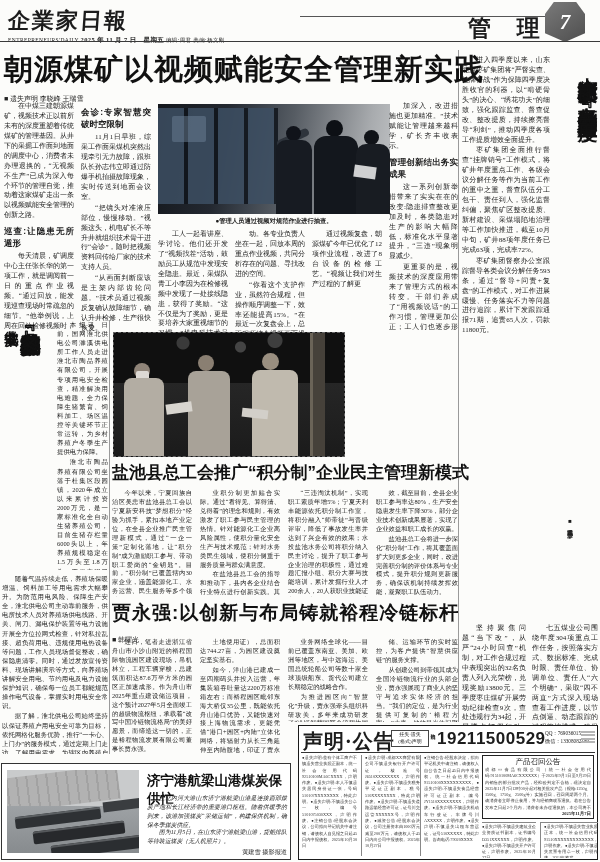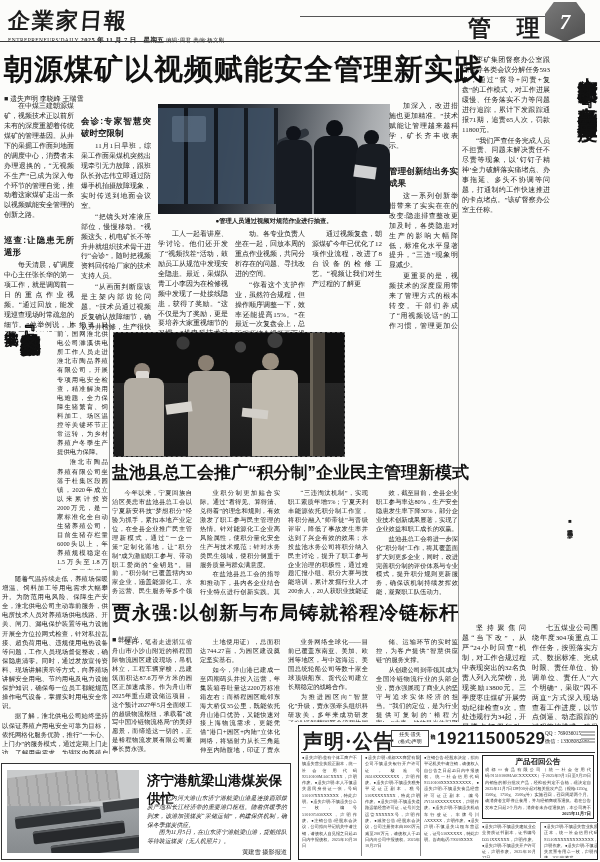--- a/index.html
+++ b/index.html
@@ -14,21 +14,21 @@
   .mast-rule{border-bottom:1.6px solid #3a3a3a;}
   .sec-label{font-size:23px;font-weight:bold;letter-spacing:10px;}
   .badge{width:40px;height:40px;background:linear-gradient(145deg,#7a7a7a,#4e4e4e);
          clip-path:polygon(22% 0,78% 0,100% 30%,100% 78%,50% 100%,0 78%,0 30%);
          display:flex;align-items:center;justify-content:center;}
   .badge span{color:#fff;font-size:21px;font-weight:bold;font-style:italic;}
   
   .col{font-size:7px;line-height:1.42;text-align:justify;overflow:hidden;}
   .col .para{margin:0 0 1px;text-indent:2em;}
   .col .subhead{font-family:"Liberation Sans","DejaVu Sans",sans-serif;font-weight:bold;
-                font-size:8.5px;margin:13px 0 3px;text-indent:0;}
+                font-size:8.5px;margin:4px 0 3px;text-indent:0;}
   .small .para{text-indent:2em;}
   .byline{font-size:7px;color:#222;}
   .vtext{writing-mode:vertical-rl;}
   .headline{font-family:"Liberation Sans","DejaVu Sans",sans-serif;font-weight:bold;color:#111;}
   .vrule{border-left:1px solid #9a9a9a;width:0;}
   .caption{font-size:6.3px;font-weight:bold;}
   .credit{font-size:6.2px;text-align:right;}
   .italicbody{font-style:italic;}
   
   .photo{overflow:hidden;position:absolute;}
@@ -110,22 +110,23 @@
         <h5 class="subhead">管理创新结出务实成果</h5>
         <p class="para">这一系列创新举措带来了实实在在的改变:隐患排查整改更加及时，各类隐患对生产的影响大幅降低，标准化水平显著提升，“三违”现象明显减少。</p>
         <p class="para">更重要的是，视频技术的深度应用带来了管理方式的根本转变。干部们养成了“用视频说话”的工作习惯，管理更加公正；工人们也逐步形成了重视细节的工作态度，整体安全意识显著强化。</p>
       </div>
   </div>
 
   <div class="abs" style="left:462px;top:48px;width:136px;height:676px;">
     <div class="abs vtext headline" style="right:0;top:14px;height:532px;font-size:20px;line-height:1;letter-spacing:1px;font-family:'Liberation Serif','DejaVu Serif',serif;">山东能源枣矿集团：亮出督导『利剑』助力攻坚四季度</div>
     <div class="abs vtext" style="right:24px;top:470px;height:90px;font-size:6px;">■ 本报通讯员 廖章</div>
     <div class="abs col" style="left:0;top:8px;width:88px;height:562px;">
+        <p class="para">进入四季度以来，山东能源枣矿集团将“严督实查、挂牌督战”作为保障四季度决胜收官的利器，以“啃硬骨头”的决心、“绣花功夫”的细致，强化跟踪监查、督查促改、整改提质，持续擦亮督导“利剑”，推动四季度各项工作提质增效全面提升。</p>
+        <p class="para">枣矿集团全面推行督查“挂牌销号”工作模式，将矿井年度重点工作、各级会议分解任务等作为当前工作的重中之重，督查队伍分工包干、责任到人，强化监督纠偏，聚焦矿区整改提质、新村建设、采煤塌陷地治理等工作加快推进，截至10月中旬，矿井88项年度任务已完成63项，完成率72%。</p>
         <p class="para">枣矿集团督察办公室跟踪督导各类会议分解任务593条，通过“督导+问责+复盘”的工作模式，对工作进展缓慢、任务落实不力等问题进行追踪，累计下发跟踪通报71期，追责65人次，罚款11800元。</p>
-        <p class="para">“我们严查任务完成人员不担责、问题未解决责任不尽责等现象，以‘钉钉子精神’全力破解落实痛堵点、办事拖延、多头不协调等问题，打通制约工作快速推进的卡点堵点。”该矿督察办公室主任称。</p>
       </div>
     <div class="abs col" style="left:0;top:576px;width:64px;height:148px;">
         <p class="para">坚持聚焦问题“当下改”，从严“24小时回查”机制，对工作合规过程中表现突出的32名负责人列入光荣榜，兑现奖励13800元。三季度枣庄煤矿开展劳动纪律检查9次，查处违规行为34起，开展蹲点打假行动7次，查出虚报工作量等问题31条。</p>
       </div>
     <div class="abs col" style="left:70px;top:576px;width:66px;height:148px;">
         <p class="para">七五煤业公司围绕年度304项重点工作任务，按照落实方式、数据标准、完成时限、责任单位、协调单位、责任人“六个明确”，采取“四不两直”方式深入现场查看工作进度，以节点倒逼、动态跟踪的过程管控模式，确保督办事项件件有着落。</p>
         <p class="para">各单位闻令而动、挂图作战，以督导“利剑”护航安全生产、经营管理、项目建设等重点工作，推动全年目标任务高质量收官。</p>
       </div>
   </div>
 
@@ -234,21 +235,21 @@
         <p class="para">●遗失声明:兹有个体工商户不慎遗失营业执照正副本，统一社会信用代码92510100MA6CXXXX，声明作废。●遗失声明:本人不慎遗失居民身份证一张，号码510107XXXXXXXX，特此声明。●遗失声明:不慎遗失公章一枚，编号5101075030XXX，声明作废。●注销公告:经股东会决议，公司拟向登记机关申请注销，请债权人自见报之日起45日内申报债权。2025年10月30日</p>
       </div>
     <div class="abs tinycol" style="left:62px;top:29px;width:55px;height:101px;border-left:1px solid #888;padding-left:3px;">
         <p class="para">●遗失声明:成都XX商贸有限公司不慎遗失银行开户许可证，核准号J6510XXXXXXXX，声明作废。●遗失声明:不慎遗失税务登记证正副本，税号510XXXXXXXX，特此声明作废。●遗失声明:不慎遗失道路运输经营许可证，证号川交运管XXXXXX号，声明作废。●减资公告:经股东会决议，公司注册资本由1000万元减至200万元，请债权人于45日内向公司申报债权。2025年10月27日</p>
       </div>
     <div class="abs tinycol" style="left:121px;top:29px;width:55px;height:101px;border-left:1px solid #888;padding-left:3px;">
         <p class="para">●注销公告:经股东决定，拟向登记机关申请注销，请债权人自公告之日起45日内申报债权。统一社会信用代码91510100XXXXXXXXXX。●遗失声明:不慎遗失食品经营许可证正副本，编号JY1510XXXXXXXX，声明作废。●遗失声明:不慎遗失机动车行驶证，车牌号川AXXXXX，声明作废。●遗失声明:不慎遗失出租车营运证，证号510XXXXX，特此声明。咨询电话:79020XXXX</p>
       </div>
 
     <div class="abs recall" style="left:183px;top:29px;width:112px;height:64px;padding:1px 2px;box-sizing:border-box;">
-      <div style="text-align:center;font-weight:bold;font-size:7.5px;">产品召回公告</div>
+      <div style="text-align:center;font-weight:normal;font-size:7.5px;">产品召回公告</div>
       <div class="tinycol" style="height:44px;overflow:hidden;">成都××食品有限公司（统一社会信用代码:91510100MA6CXXXXXX）于2025年9月1日至9月29日内销售的部分批次产品，经检验判定不合格，现决定自2025年11月7日12时00分起对相关批次产品（规格:1250g、1500g、1750g、2500g等）实施召回，召回周期两个月。请消费者立即停止食用，并与经销商联系退换。若在公告发布之日起2个月内，消费者未办理退换的，本公司将不再承担相关责任，特此公告。</div>
       <div style="text-align:right;font-size:4.5px;font-weight:bold;">2025年11月7日</div>
     </div>
     <div class="abs tinycol" style="left:183px;top:96px;width:54px;height:34px;border-top:1px solid #888;padding-top:1px;">●遗失声明:不慎遗失建筑业企业资质证书副本，证书编号D351XXXXXX，声明作废。●遗失声明:不慎遗失开户许可证，声明作废。2025年10月27日</div>
     <div class="abs tinycol" style="left:241px;top:96px;width:54px;height:34px;border-top:1px solid #888;border-left:1px solid #888;padding:1px 0 0 3px;">●遗失声明:不慎遗失营业执照正本，统一社会信用代码91510XXXXXXXXXXXXX，声明作废。●遗失声明:不慎遗失发票专用章一枚，声明作废。2024年签发。</div>
   </div>
 
 </div>
 
 </body></html>

